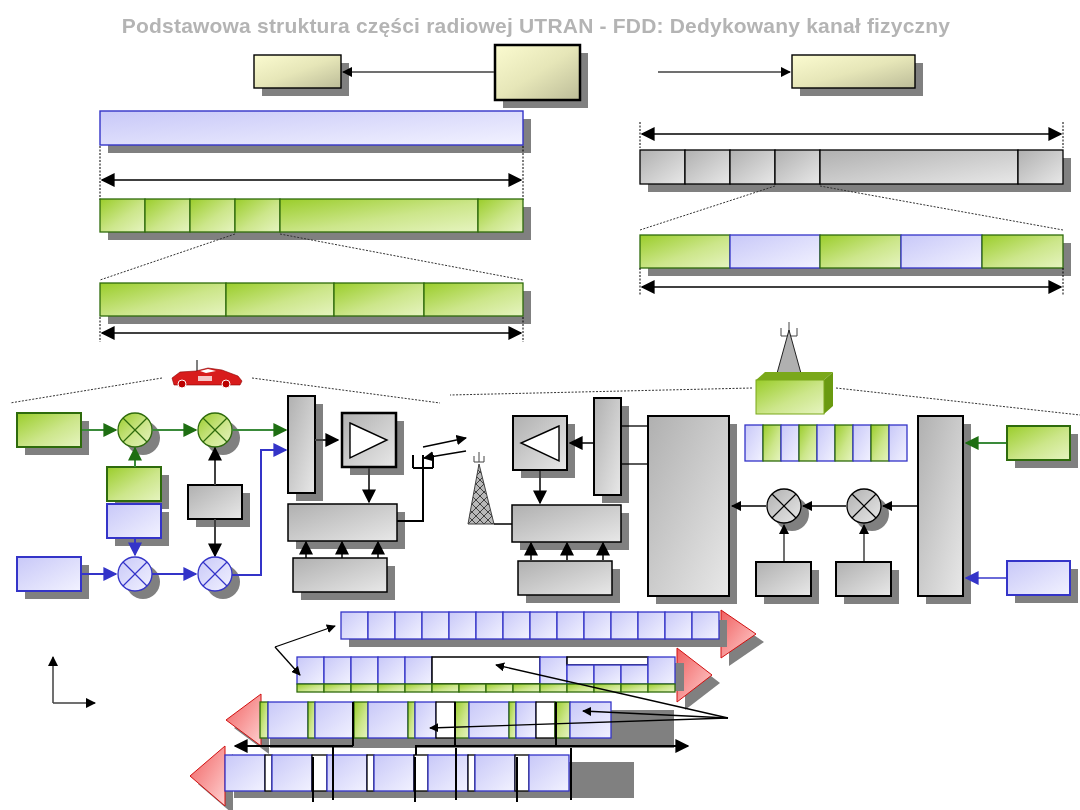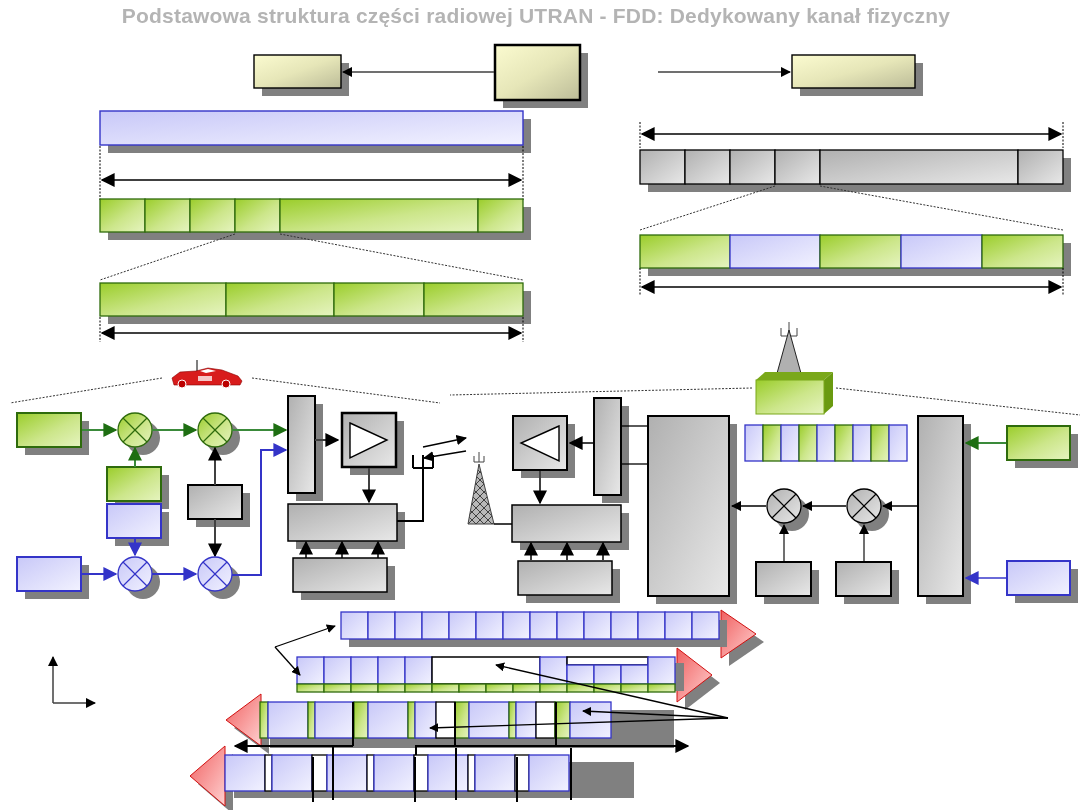--- a/index.html
+++ b/index.html
@@ -1,18 +1,18 @@
 <!DOCTYPE html>
 <html><head>
 <meta charset="utf-8">
 <style>
   html, body { margin: 0; padding: 0; background: #ffffff; }
   body { width: 1080px; height: 810px; overflow: hidden; position: relative; font-family: "Liberation Sans", sans-serif; }
   .title {
-    position: absolute; left: 0; top: 4px; width: 1072px; text-align: center;
+    position: absolute; left: 0; top: 14px; width: 1072px; text-align: center;
     font-family: "Liberation Sans", sans-serif; font-weight: bold; font-size: 21px;
     color: #b4b4b4; letter-spacing: 0.2px;
   }
   svg#diagram { position: absolute; left: 0; top: 0; }
 </style>
 </head>
 <body>
 
 <div class="title">Podstawowa struktura części radiowej UTRAN - FDD: Dedykowany kanał fizyczny</div>
 

